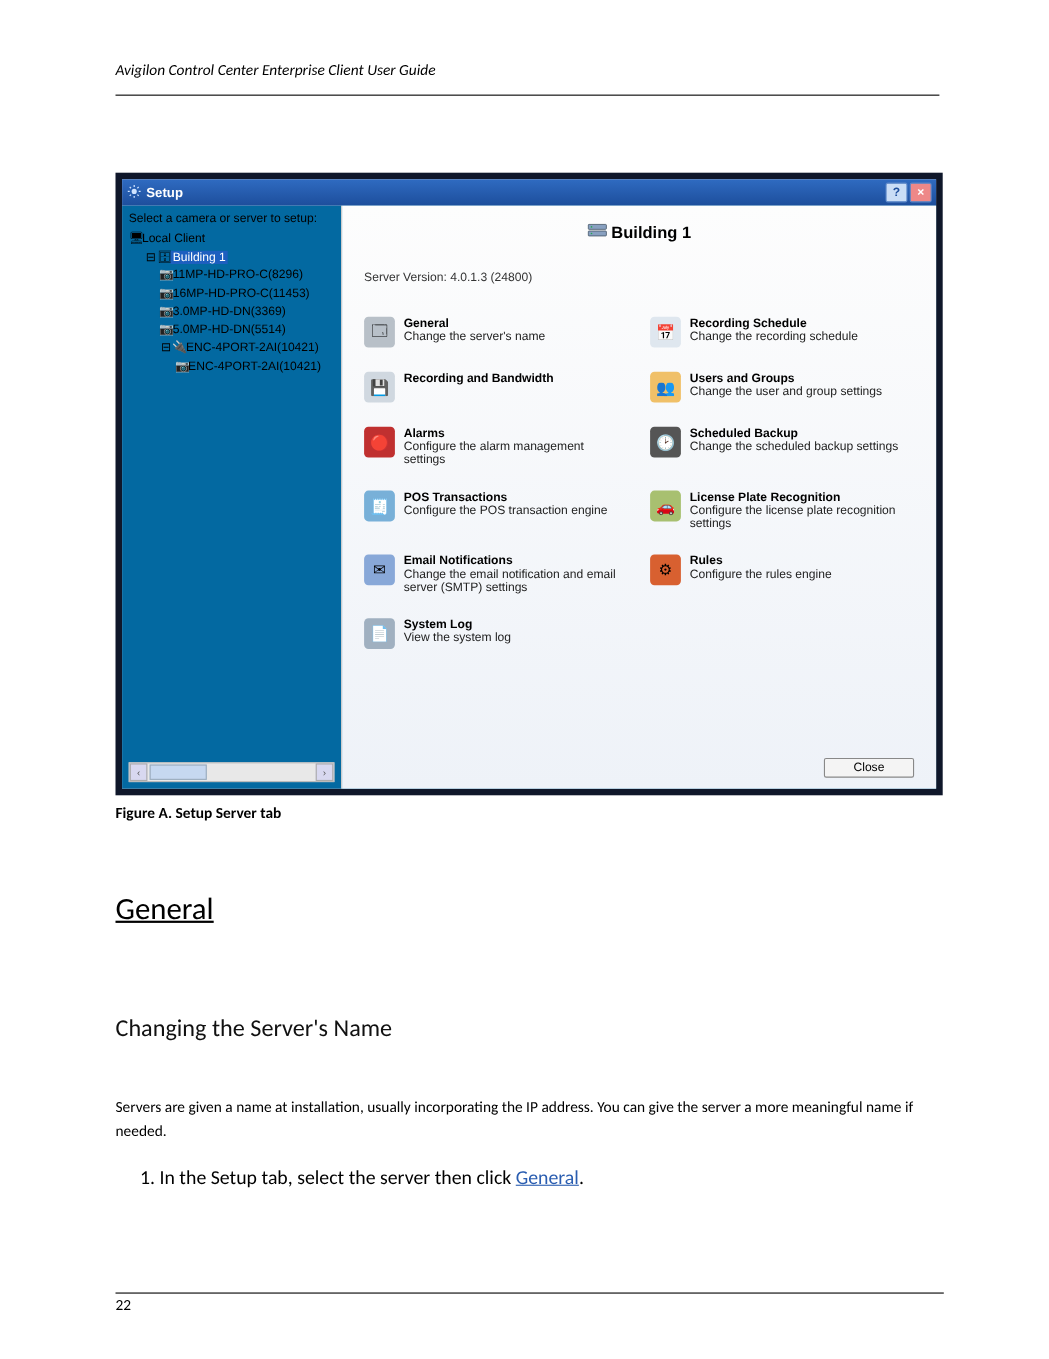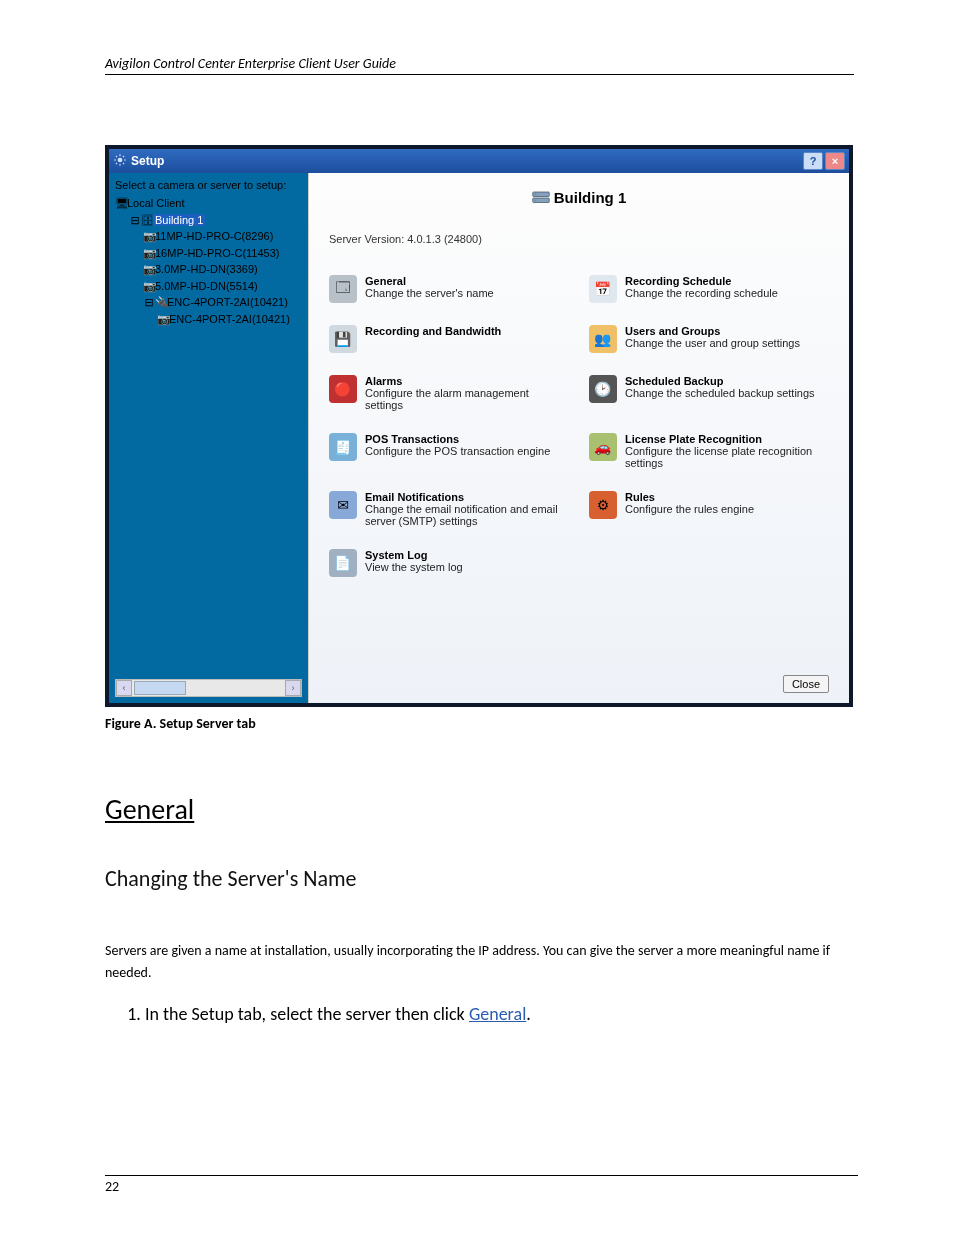--- a/index.html
+++ b/index.html
@@ -12,25 +12,25 @@
     width: 954px;
     height: 1235px;
     position: relative;
     box-sizing: border-box;
     padding: 55px 100px 40px 105px;
   }
   .header-bar {
     font-style: italic;
     font-size: 14px;
     border-bottom: 1px solid #000;
-    padding-bottom: 2px;
+    padding-bottom: 14px;
   }
   .figure {
     margin-top: 70px;
-    border: 4px solid #0f172a;
+    border: 6px solid #0f172a;
     width: 740px;
     font-family: Tahoma, Arial, sans-serif;
     font-size: 11px;
   }
   .titlebar {
     background: linear-gradient(to bottom, #2f6bc1, #1d4e9c);
     height: 24px;
     display: flex;
     align-items: center;
     padding: 0 4px;
@@ -174,39 +174,39 @@
   }
   .item .txt .t { font-weight: bold; font-size: 11px; }
   .item .txt .d { font-size: 11px; color: #222; }
   .btnrow {
     margin-top: auto;
     display: flex;
     justify-content: flex-end;
   }
   .winbtn {
     font-size: 11px;
-    padding: 2px 8px;
+    padding: 2px 26px;
     background: #f4f4f4;
     border: 1px solid #888;
     border-radius: 2px;
   }
   .caption {
     font-size: 14px;
     font-weight: bold;
     margin-top: 8px;
   }
   .h1 {
     margin-top: 60px;
     font-size: 28px;
     font-family: Calibri, Arial, sans-serif;
     text-decoration: underline;
     color: #000;
   }
   .h2 {
-    margin-top: 38px;
+    margin-top: 78px;
     font-size: 22px;
     font-family: Calibri, Arial, sans-serif;
     color: #111;
   }
   .bodytext {
     margin-top: 48px;
     font-size: 14px;
     line-height: 1.55;
   }
   .steps {

